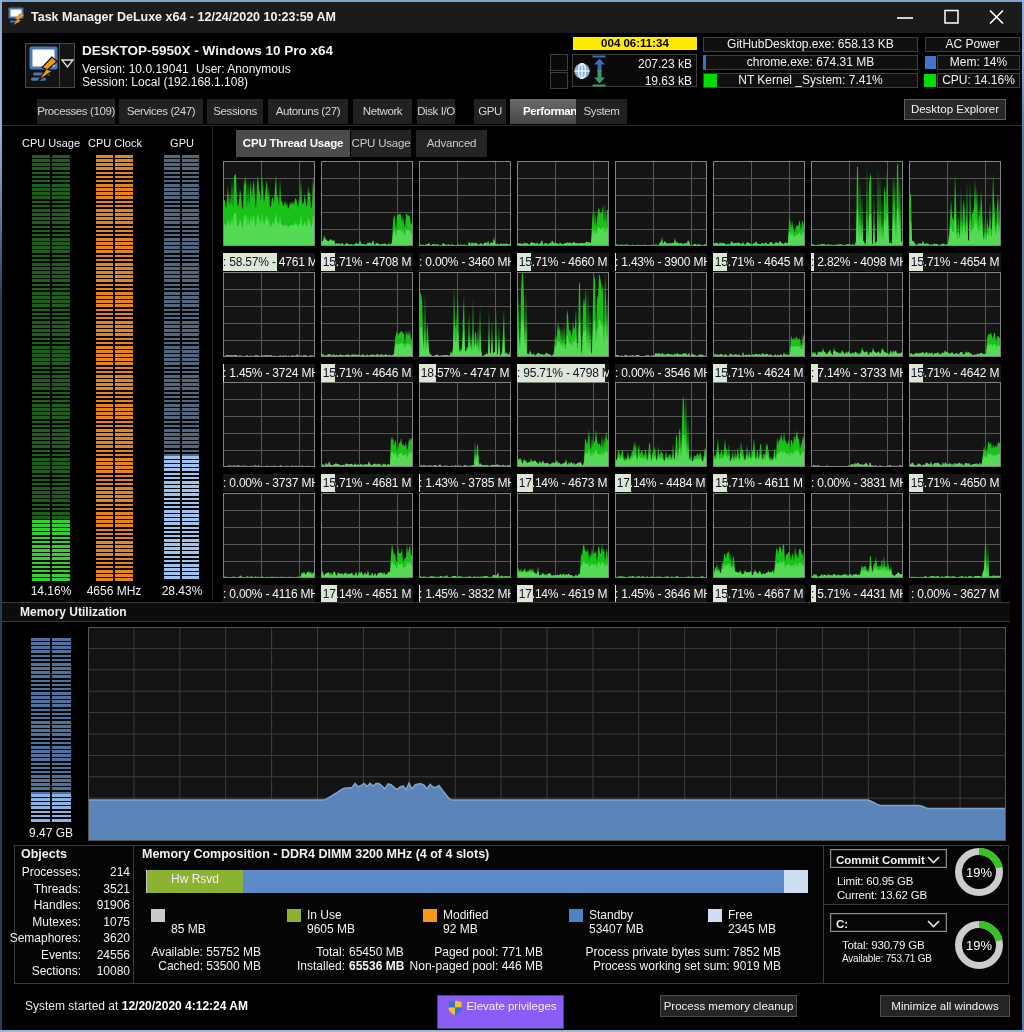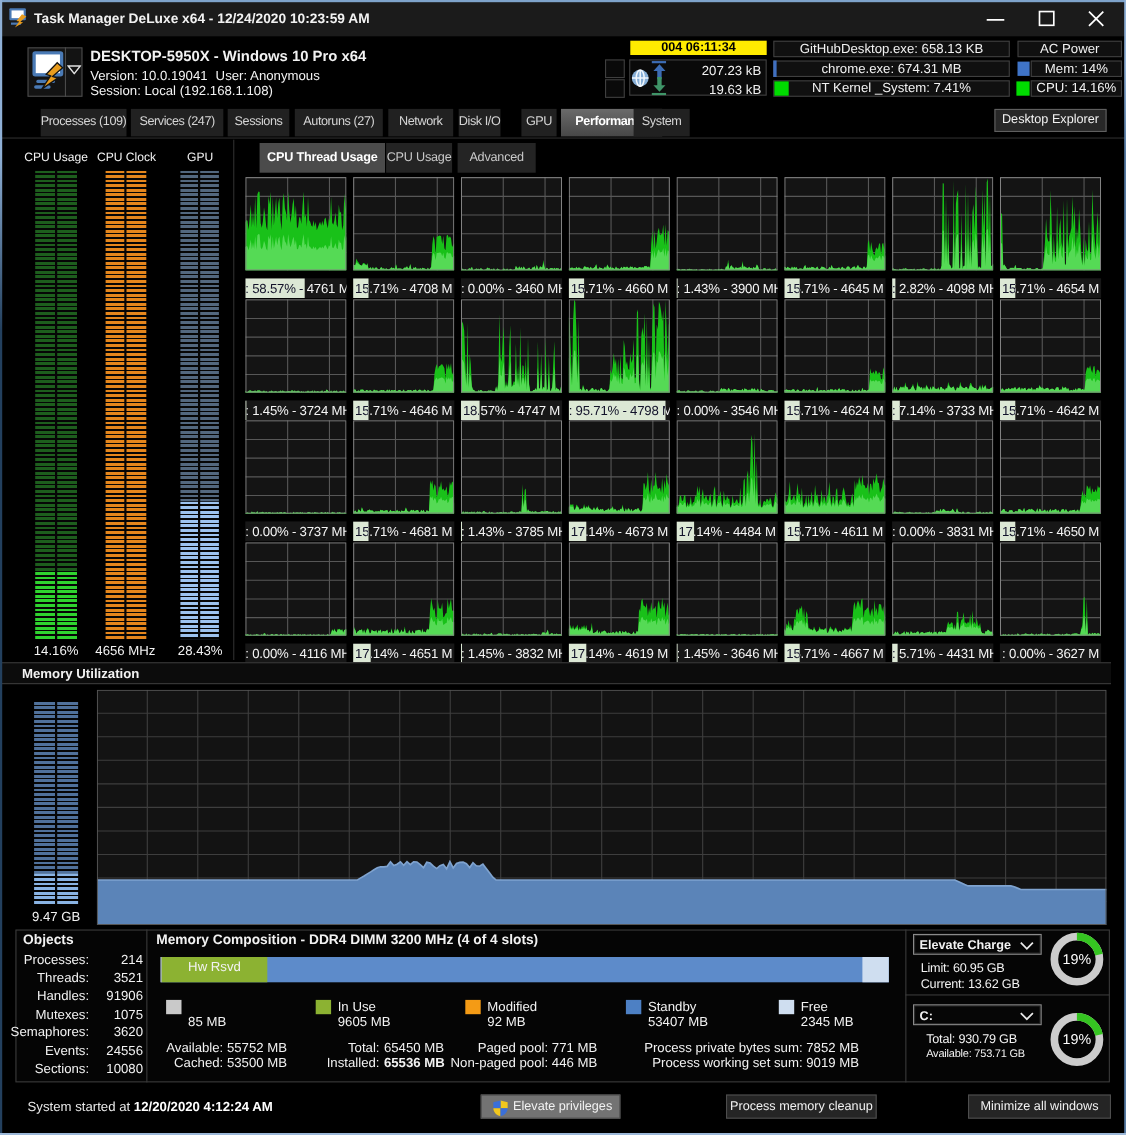--- a/index.html
+++ b/index.html
@@ -586,21 +586,21 @@
 <div class="t r" style="left:250px;top:945px;width:95px">Total:</div>
 <div class="t" style="left:349px;top:945px">65450 MB</div>
 <div class="t r" style="left:250px;top:959px;width:95px">Installed:</div>
 <div class="t b" style="left:349px;top:959px">65536 MB</div>
 <div class="t r" style="left:420px;top:945px;width:123px">Paged pool: 771 MB</div>
 <div class="t r" style="left:400px;top:959px;width:143px">Non-paged pool: 446 MB</div>
 <div class="t r" style="left:580px;top:945px;width:201px">Process private bytes sum: 7852 MB</div>
 <div class="t r" style="left:580px;top:959px;width:201px">Process working set sum: 9019 MB</div>
 
 <div style="position:absolute;left:830px;top:849px;width:117px;height:19px;background:#060606;border:1px solid #8a8a8a;box-shadow:inset 0 0 0 1px #262626">
-<div class="t b" style="left:5px;top:2.5px;font-size:11.5px">Elevate Charge</div>
+<div class="t b" style="left:5px;top:2.5px;font-size:11.5px">Commit Commit</div>
     <svg width="13" height="8" viewBox="0 0 13 8" style="position:absolute;right:6px;top:6px">
       <path d="M1,1 L6.5,6.5 L12,1" stroke="#e8e8e8" stroke-width="1.6" fill="none"></path>
     </svg>
   </div>
 <div class="t" style="left:837px;top:874px;font-size:11.5px;letter-spacing:-0.2px">Limit: 60.95 GB</div>
 <div class="t" style="left:837px;top:888px;font-size:11.5px;letter-spacing:-0.2px">Current: 13.62 GB</div>
 <svg style="position:absolute;left:954px;top:847px" width="50" height="50" viewBox="0 0 50 50">
     <circle cx="25" cy="25" r="20.5" fill="none" stroke="#cccccc" stroke-width="7"></circle>
     <circle cx="25" cy="25" r="20.5" fill="none" stroke="#35c421" stroke-width="7" stroke-dasharray="27.7 128.8" transform="rotate(-90 25 25)"></circle>
     <text x="25" y="29.5" text-anchor="middle" font-family="Liberation Sans, sans-serif" font-size="13" fill="#ffffff">19%</text>
@@ -613,21 +613,21 @@
   </div>
 <div class="t" style="left:842px;top:938px;font-size:11.5px;letter-spacing:-0.2px">Total: 930.79 GB</div>
 <div class="t" style="left:842px;top:952px;font-size:10px;letter-spacing:-0.2px">Available: 753.71 GB</div>
 <svg style="position:absolute;left:954px;top:920px" width="50" height="50" viewBox="0 0 50 50">
     <circle cx="25" cy="25" r="20.5" fill="none" stroke="#cccccc" stroke-width="7"></circle>
     <circle cx="25" cy="25" r="20.5" fill="none" stroke="#35c421" stroke-width="7" stroke-dasharray="27.7 128.8" transform="rotate(-90 25 25)"></circle>
     <text x="25" y="29.5" text-anchor="middle" font-family="Liberation Sans, sans-serif" font-size="13" fill="#ffffff">19%</text>
   </svg>
 
 <div class="t" style="left:25px;top:999px;color:#e8e8e8">System started at <span class="b" style="color:#fff">12/20/2020 4:12:24 AM</span></div>
-<div class="box" style="left:437px;top:995px;width:127px;height:22px;background:#737373;border-color:#4d4d4d;line-height:20px;padding-left:22px;font-size:11.5px"><svg style="position:absolute;left:10px;top:4px" width="14" height="15" viewBox="0 0 14 15">
+<div class="box" style="left:437px;top:995px;width:127px;height:34px;background:#8b5cf6;border-color:#4d4d4d;line-height:20px;padding-left:22px;font-size:11.5px"><svg style="position:absolute;left:10px;top:4px" width="14" height="15" viewBox="0 0 14 15">
       <path d="M7,0.5 L13.5,2 L13.5,7.5 L7,7.5 Z" fill="#f2c71d"></path>
       <path d="M7,0.5 L0.5,2 L0.5,7.5 L7,7.5 Z" fill="#3a6fd8"></path>
       <path d="M0.5,7.5 L7,7.5 L7,14.8 C3.5,14 0.5,11.2 0.5,7.5 Z" fill="#f2c71d"></path>
       <path d="M13.5,7.5 L7,7.5 L7,14.8 C10.5,14 13.5,11.2 13.5,7.5 Z" fill="#3a6fd8"></path>
     </svg>Elevate privileges</div>
 <div class="box" style="left:660px;top:995px;width:137px;height:22px;background:#252525;border-color:#4d4d4d;line-height:20px;font-size:11.5px">Process memory cleanup</div>
 <div class="box" style="left:880px;top:995px;width:130px;height:22px;background:#252525;border-color:#4d4d4d;line-height:20px;font-size:11.5px">Minimize all windows</div>
 
 <div style="position:absolute;left:0;top:0;width:1024px;height:2px;background:#7ea3cb"></div>
 <div style="position:absolute;left:0;top:0;width:2px;height:1032px;background:linear-gradient(#8fb0d6 0 140px,#23405e 300px 100%)"></div>

